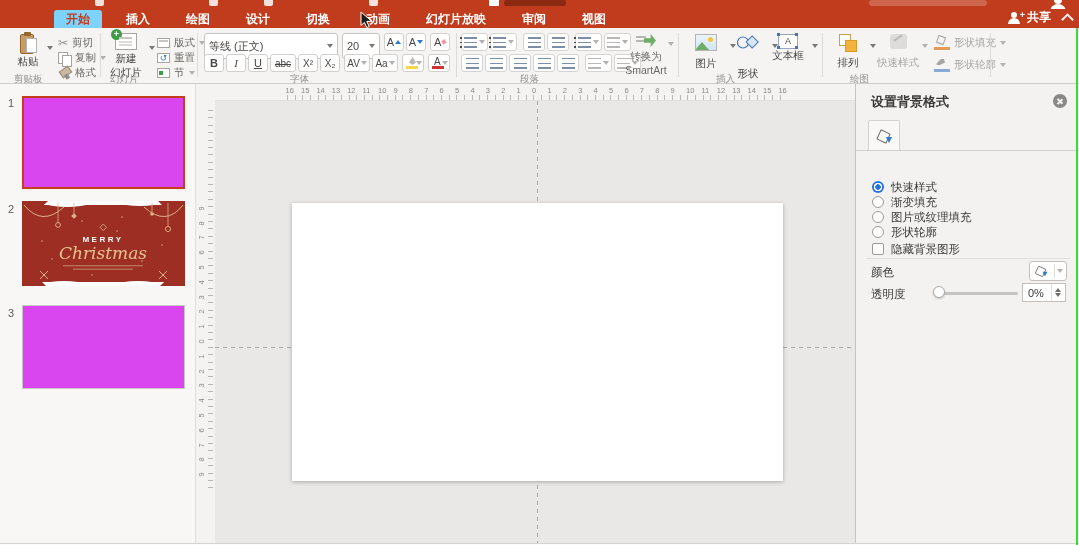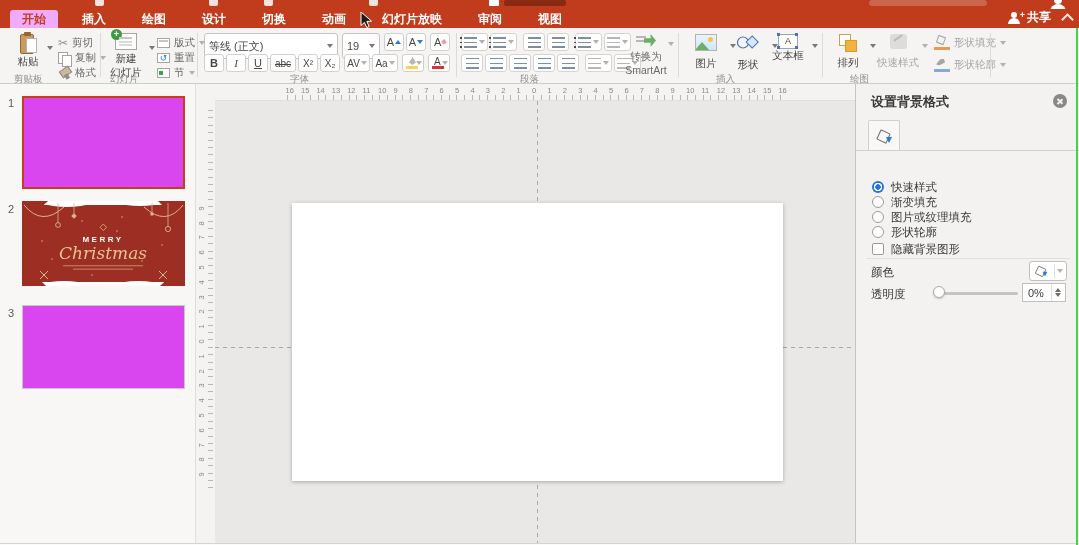--- a/index.html
+++ b/index.html
@@ -11,21 +11,21 @@
   .titlebar { position:absolute; left:0; top:0; width:1079px; height:28px; background:#c13b1d; }
   .qa-frag { position:absolute; top:-3px; width:9px; height:9px; background:rgba(255,255,255,.85); border-radius:2px; }
   .doc-icon-frag { position:absolute; left:489px; top:-3px; width:10px; height:9px; background:#fff; border-radius:1px; }
   .doc-title-frag { position:absolute; left:504px; top:0; width:62px; height:6px; background:#8a2a12; border-radius:2px; }
   .search-frag { position:absolute; left:869px; top:0; width:118px; height:6px; background:rgba(255,255,255,.22); border-radius:3px; }
   .avatar-frag { position:absolute; left:1050px; top:-4px; width:16px; height:13px; overflow:hidden; }
   .avatar-frag::before { content:""; position:absolute; left:4px; top:0; width:8px; height:8px; border-radius:50%; background:#fff; }
   .avatar-frag::after { content:""; position:absolute; left:0; top:8px; width:16px; height:8px; border-radius:8px 8px 0 0; background:#fff; }
   .tabs { position:absolute; left:10px; top:10px; height:18px; display:flex; gap:12px; }
   .tab { height:18px; padding:0 12px; line-height:18px; font-size:12px; font-weight:bold; color:#fff; border-radius:3px 3px 0 0; white-space:nowrap; }
-  .tab.selected { background:#f0abfc; color:#c13b1d; }
+  .tab.selected { background:#7dd3fc; color:#c13b1d;margin-left:44px; }
   .share { position:absolute; right:28px; top:9px; display:flex; align-items:center; gap:5px; color:#fff; font-size:12px; font-weight:bold; }
   .share-person { position:relative; width:14px; height:12px; }
   .share-person::before { content:""; position:absolute; left:3px; top:0; width:6px; height:6px; border-radius:50%; background:#fff; }
   .share-person::after { content:""; position:absolute; left:0; top:6px; width:12px; height:6px; border-radius:6px 6px 0 0; background:#fff; }
   .share-plus { position:absolute; right:-3px; top:-2px; font-size:9px; font-weight:bold; color:#fff; }
   .collapse-chevron { position:absolute; right:8px; top:12px; width:8px; height:8px; }
   .collapse-chevron::before { content:""; position:absolute; left:0; top:3px; width:7px; height:7px; border-left:2px solid rgba(255,255,255,.9); border-top:2px solid rgba(255,255,255,.9); transform:rotate(45deg); }
 
   
   .ribbon { position:absolute; left:0; top:28px; width:1079px; height:56px; background:#f5f4f2; border-bottom:1px solid #cfcdcb; font-size:10.5px; color:#4a4846; }
@@ -239,21 +239,21 @@
       <span class="arr light"></span>
     </div>
     <div class="glabel" style="left:110px; width:80px;">幻灯片</div>
     <div class="gdiv" style="left:197px"></div>
 
     <div class="combo" style="left:204px; top:5px; width:134px;">
       <span>等线 (正文)</span>
         <span class="arr"></span>
     </div>
     <div class="combo" style="left:342px; top:5px; width:38px;">
-      <span>19</span>
+      <span>20</span>
         <span class="arr"></span>
     </div>
     <div class="fbtn" style="left:384px; top:5px; width:20px;">
       <span>A</span>
         <span class="tri-up"></span>
     </div>
     <div class="fbtn" style="left:406px; top:5px; width:20px;">
       <span>A</span>
         <span class="tri-dn"></span>
     </div>
@@ -357,21 +357,21 @@
     <div class="bigbtn" style="left:684px; top:6px;">
       <div class="bicon icon-picture"></div>
       <div class="rbtn-label" style="margin-top:6px">图片</div>
     </div>
     <span class="arr" style="position:absolute;left:730px;top:16px"></span>
     <div class="bigbtn" style="left:726px; top:6px;">
       <svg class="bicon" width="24" height="17">
         <circle cx="7" cy="8.5" r="5.5" fill="none" stroke="#3f76c2" stroke-width="1.2"></circle>
         <rect x="12" y="3.8" width="8.5" height="8.5" transform="rotate(45 16.2 8)" fill="#dbe7f5" stroke="#3f76c2" stroke-width="1"></rect>
       </svg>
-      <div class="rbtn-label" style="margin-top:5px">形状</div>
+      <div class="rbtn-label" style="margin-top:14px">形状</div>
     </div>
     <span class="arr" style="position:absolute;left:772px;top:16px"></span>
     <div class="bigbtn" style="left:766px; top:6px;">
       <div class="bicon icon-textbox">A<i></i></div>
       <div class="rbtn-label" style="margin-top:0">文本框</div>
     </div>
     <span class="arr" style="position:absolute;left:812px;top:16px"></span>
     <div class="glabel" style="left:716px; width:64px;">插入</div>
     <div class="gdiv" style="left:822px"></div>
 

